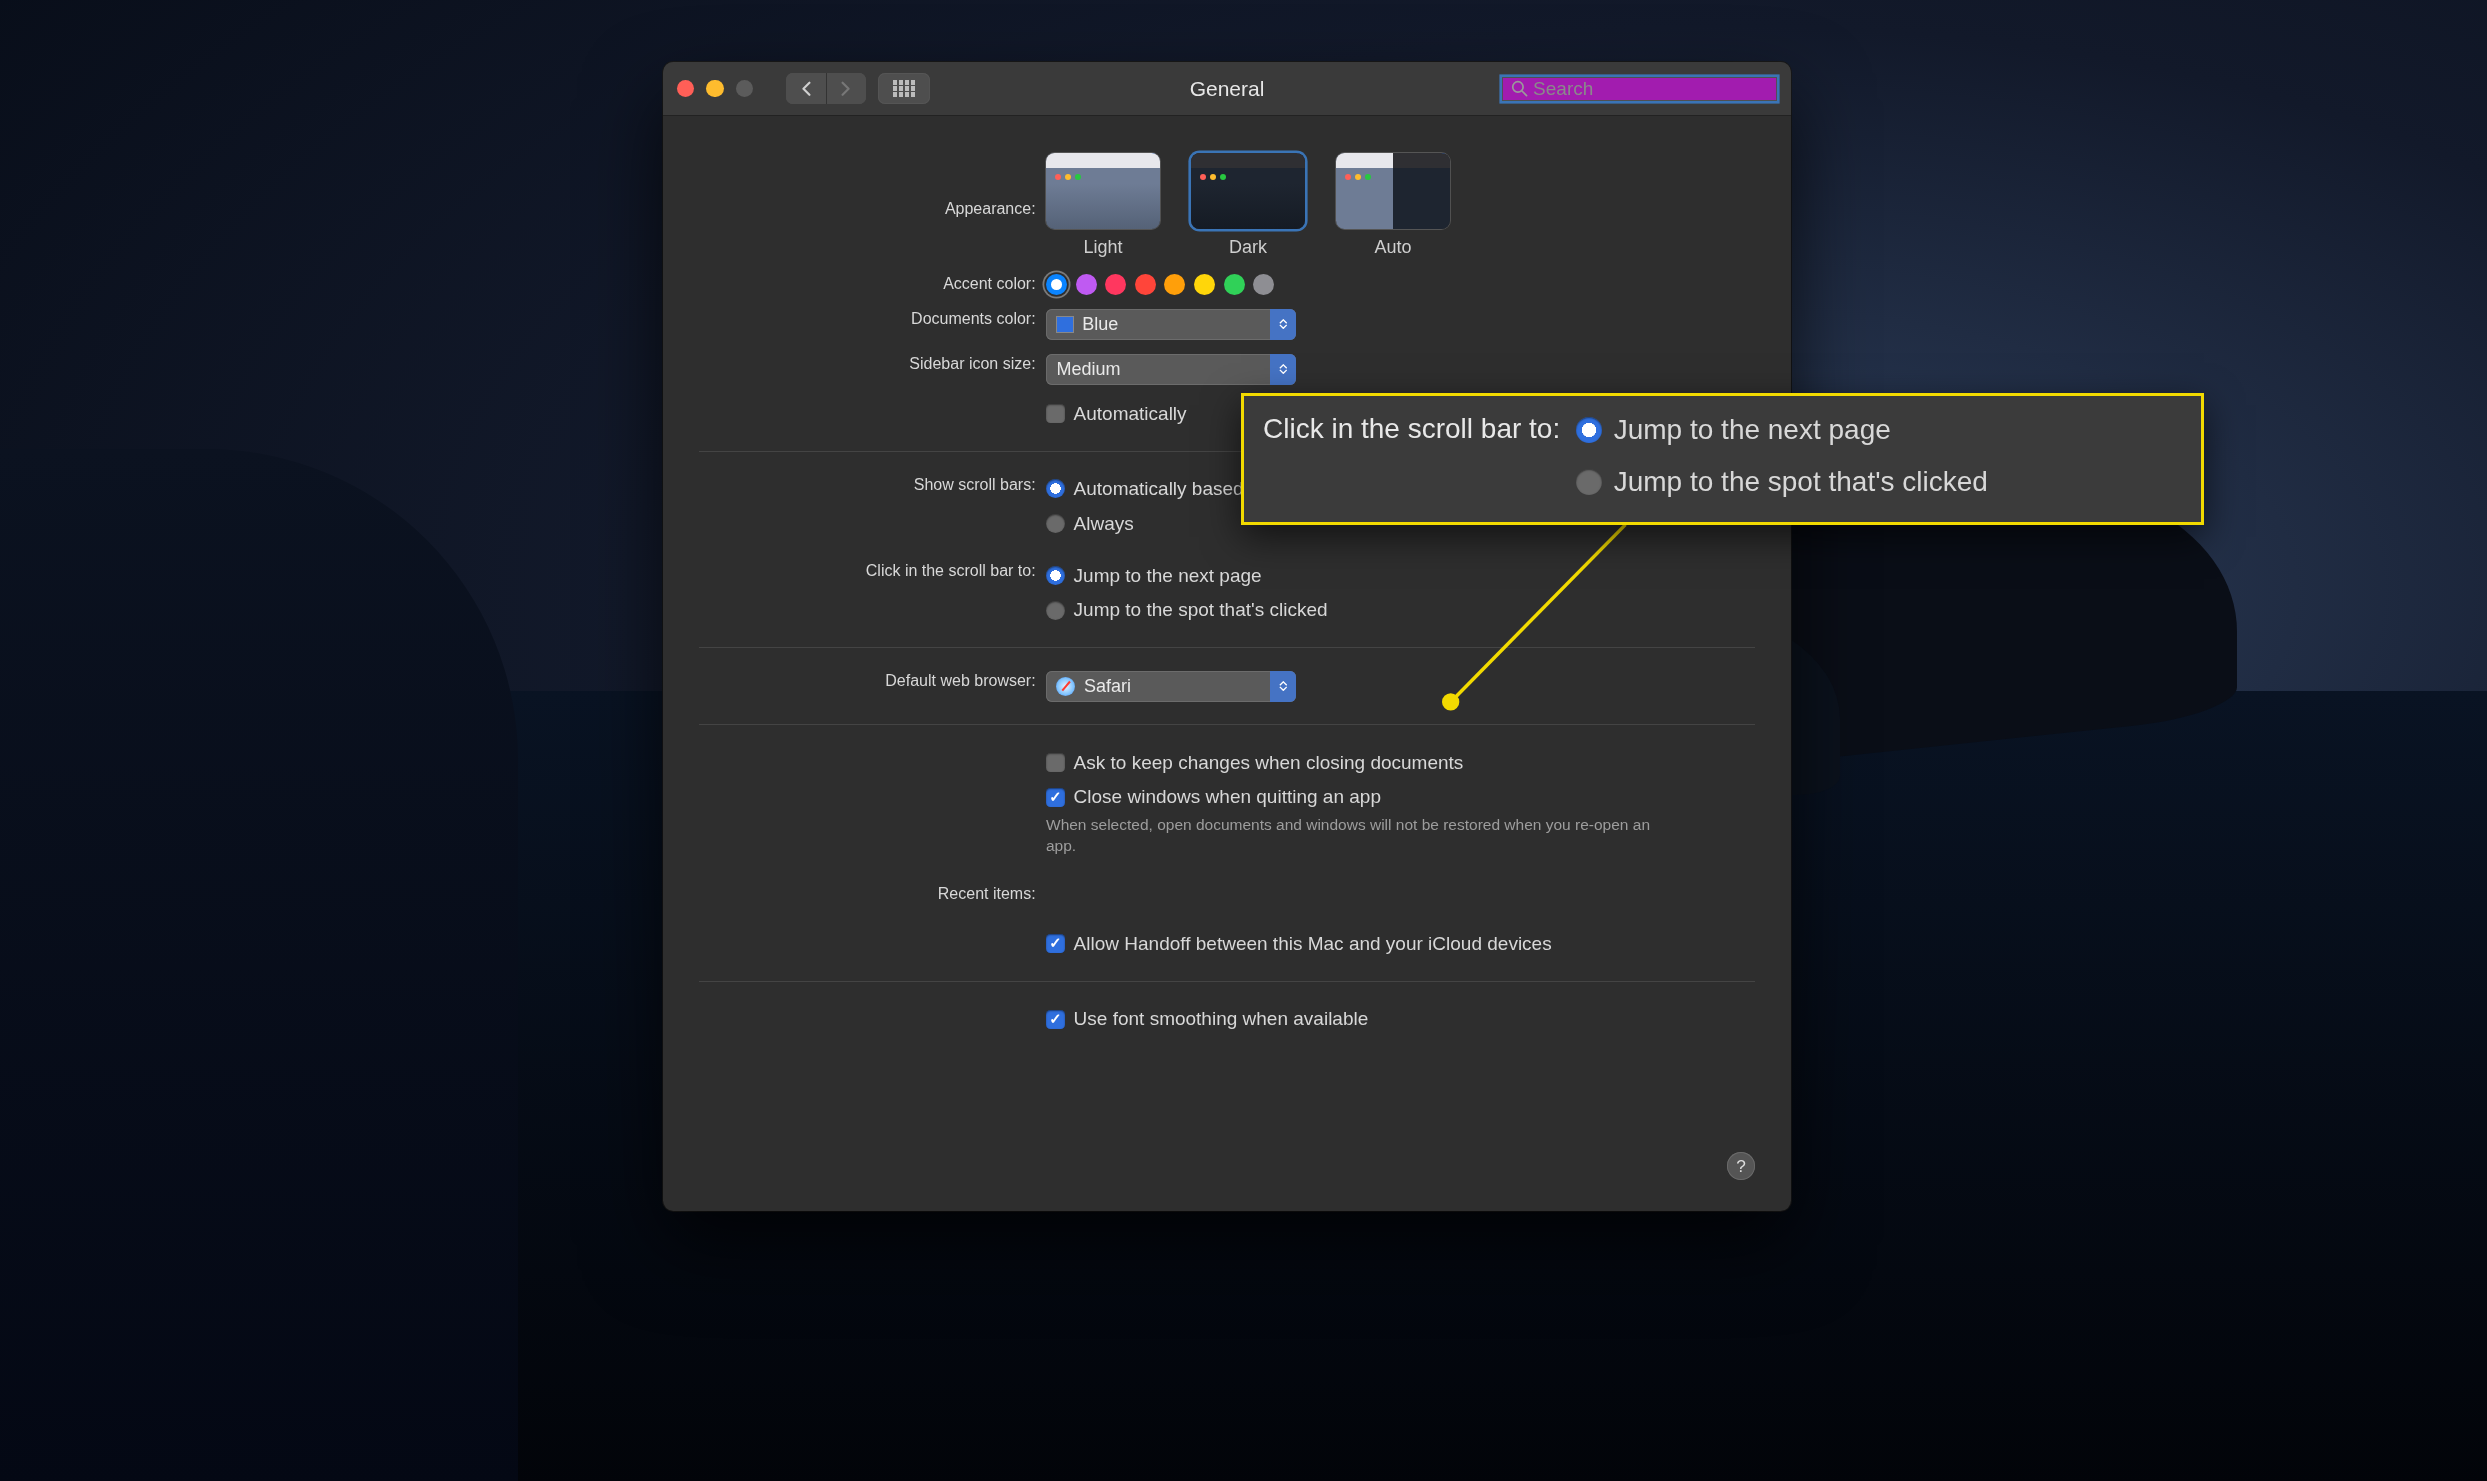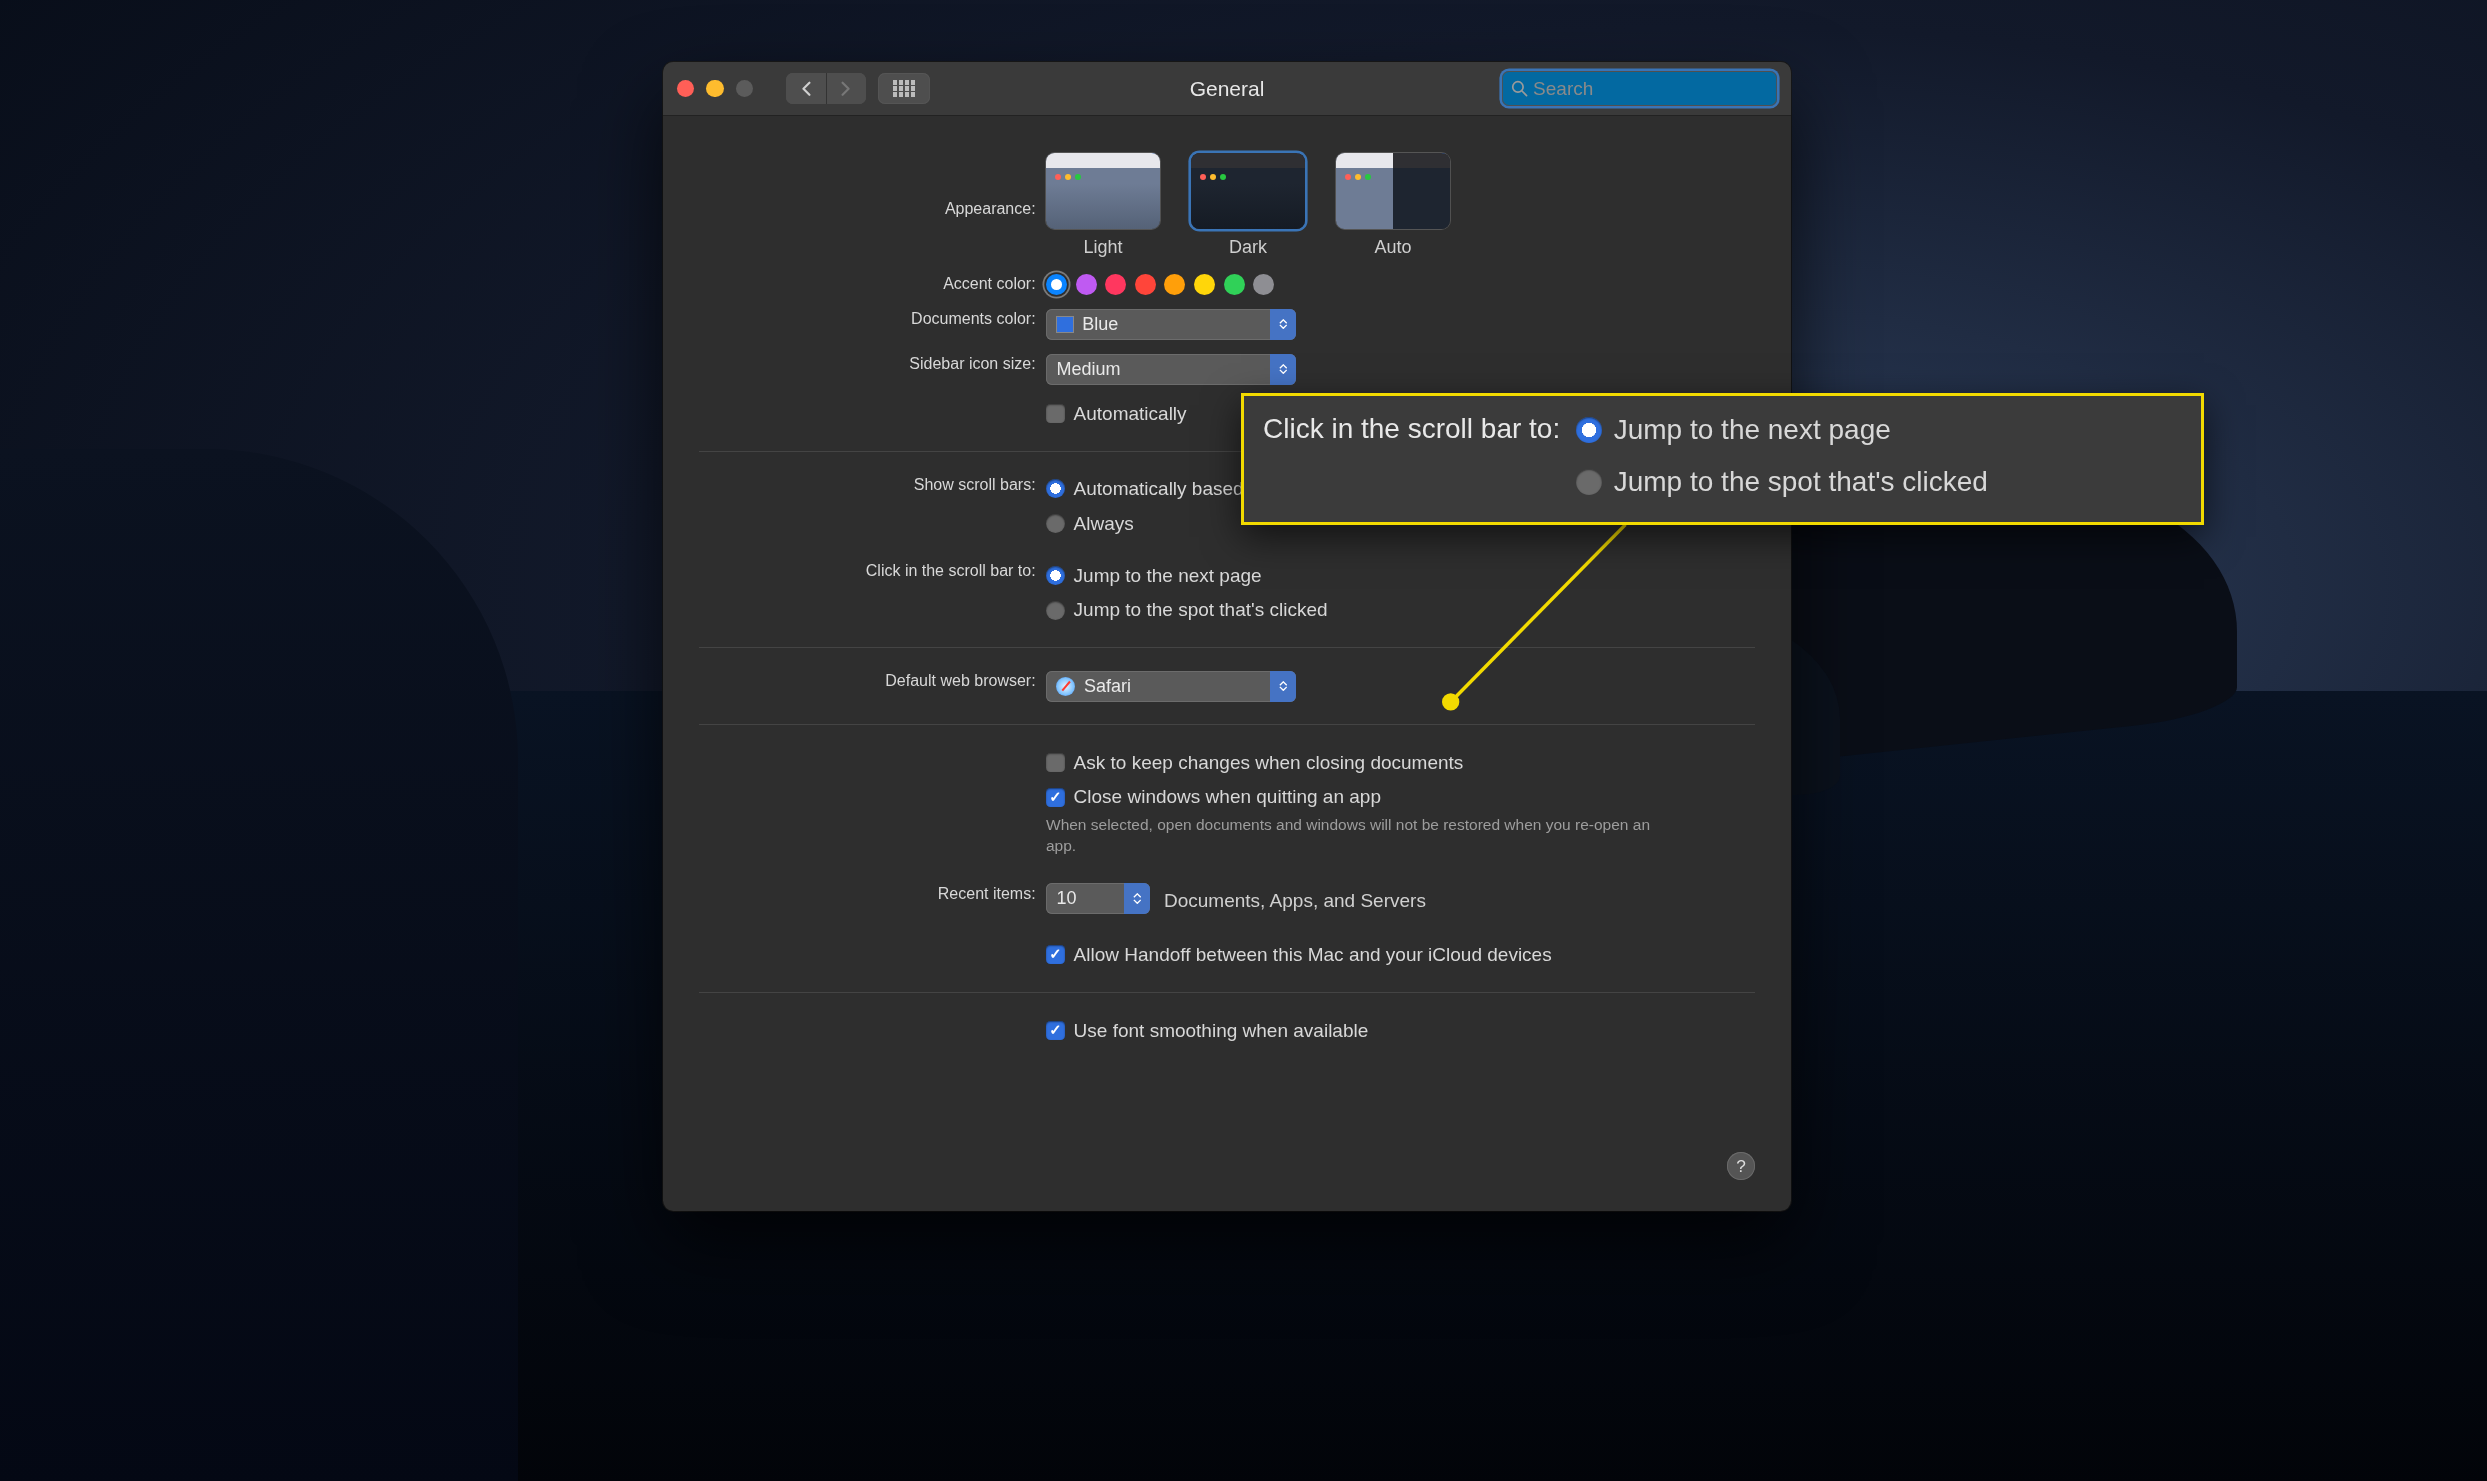--- a/index.html
+++ b/index.html
@@ -61,22 +61,22 @@
       display:flex;align-items:center;justify-content:center;
     }
     .gridicon{display:grid;grid-template-columns:repeat(4,4.3px);grid-auto-rows:4.3px;gap:1.7px;}
     .gridicon span{background:#bcbcbc;}
     .wtitle{
       position:absolute; left:0; right:0; text-align:center;
       font-size:21px; color:#e7e7e7; font-weight:500; pointer-events:none;
     }
     .search {
       margin-left:auto;
-      width:275px; height:35px;
-      background:#0369a1; border-radius:7px;
+      width:275px; height:24px;
+      background:#a21caf; border-radius:0;
       box-shadow: 0 0 0 2.6px #3a74b6, inset 0 0 0 0.9px #505050;
       display:flex; align-items:center; padding:0 8.6px;
       color:#9a9a9a;
     }
     .search svg{flex:none;margin-right:5.2px;}
     .search input {
       flex:1; background:transparent; border:none; outline:none;
       font-size:19px; color:#e0e0e0;
     }
     .search input::placeholder{color:#8a8a8a;}
@@ -437,34 +437,20 @@
         <div class="check-line">
             <div class="check on"></div>
             <span>Close windows when quitting an app</span>
           </div>
         <div class="subnote">When selected, open documents and windows will not be restored when you re-open an app.</div>
       </div>
     </div>
 
     <div class="row" style="margin-top:19px;">
       <div class="lbl">Recent items:</div>
-      <div class="val" style="display:flex;align-items:center;gap:14px;">
-        <div class="popup small">
-          <span>10</span>
-          <div class="chev">
-            <svg width="8.6" height="5.2" viewBox="0 0 10 6">
-                <path d="M1 5 5 1l4 4" stroke="#fff" fill="none" stroke-width="1.6"></path>
-              </svg>
-            <svg width="8.6" height="5.2" viewBox="0 0 10 6">
-                <path d="M1 1 5 5l4-4" stroke="#fff" fill="none" stroke-width="1.6"></path>
-              </svg>
-          </div>
-        </div>
-        <span style="font-size:19px;">Documents, Apps, and Servers</span>
-      </div>
     </div>
 
     <div class="row" style="margin-top:19px;">
       <div class="lbl"></div>
       <div class="val">
         <div class="check-line">
             <div class="check on"></div>
             <span>Allow Handoff between this Mac and your iCloud devices</span>
           </div>
       </div>

